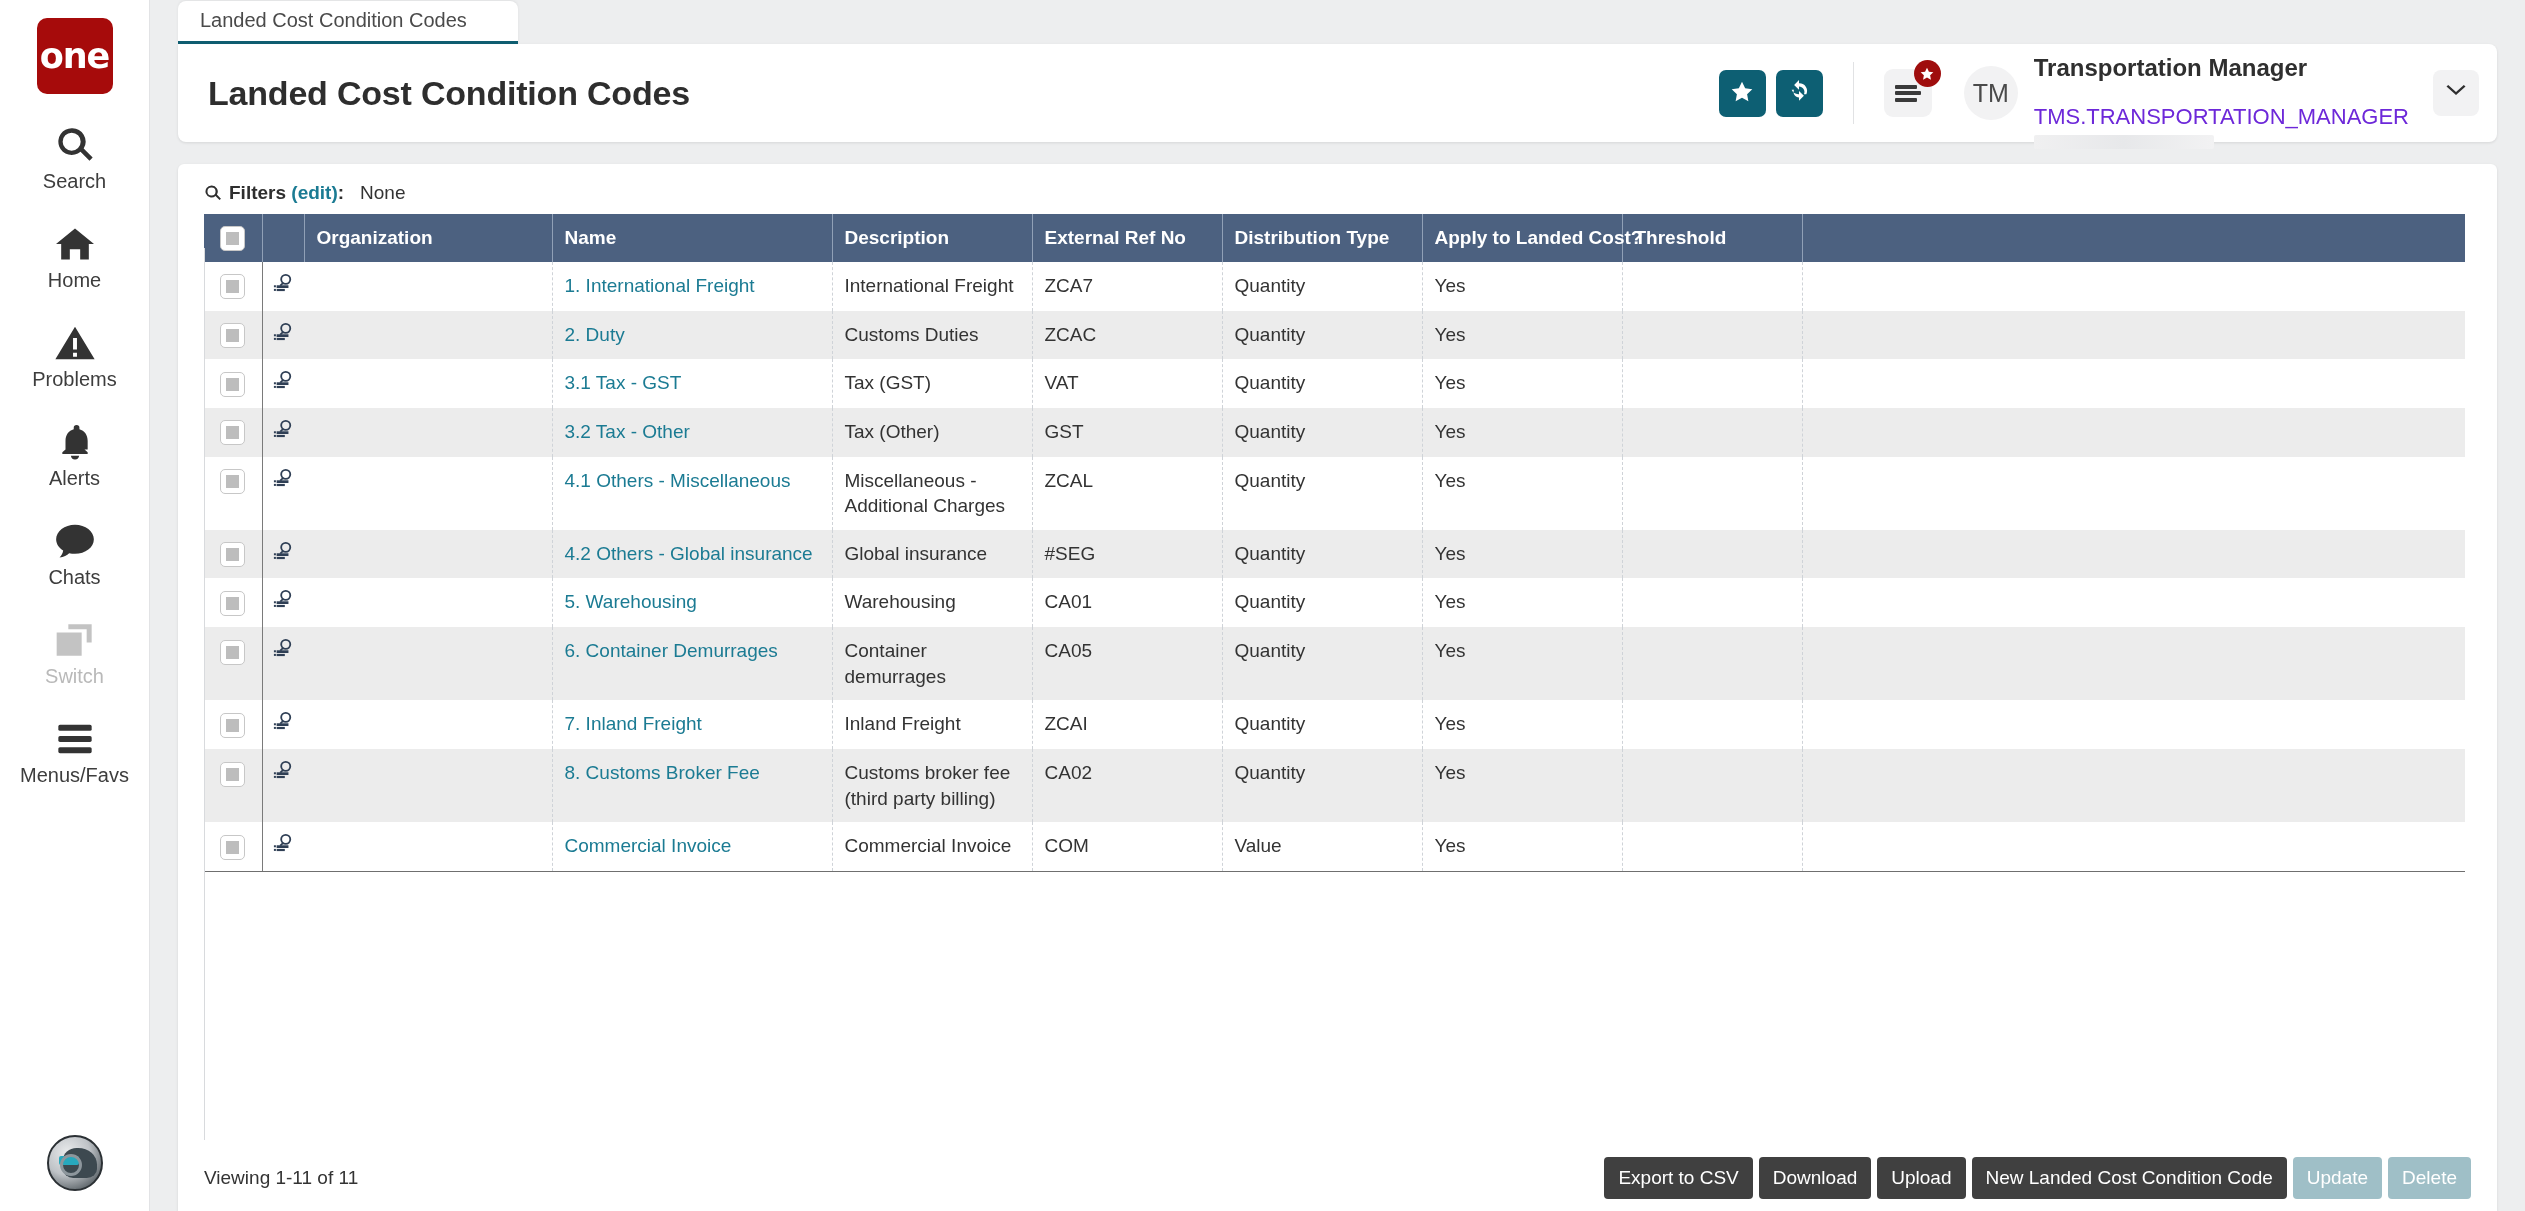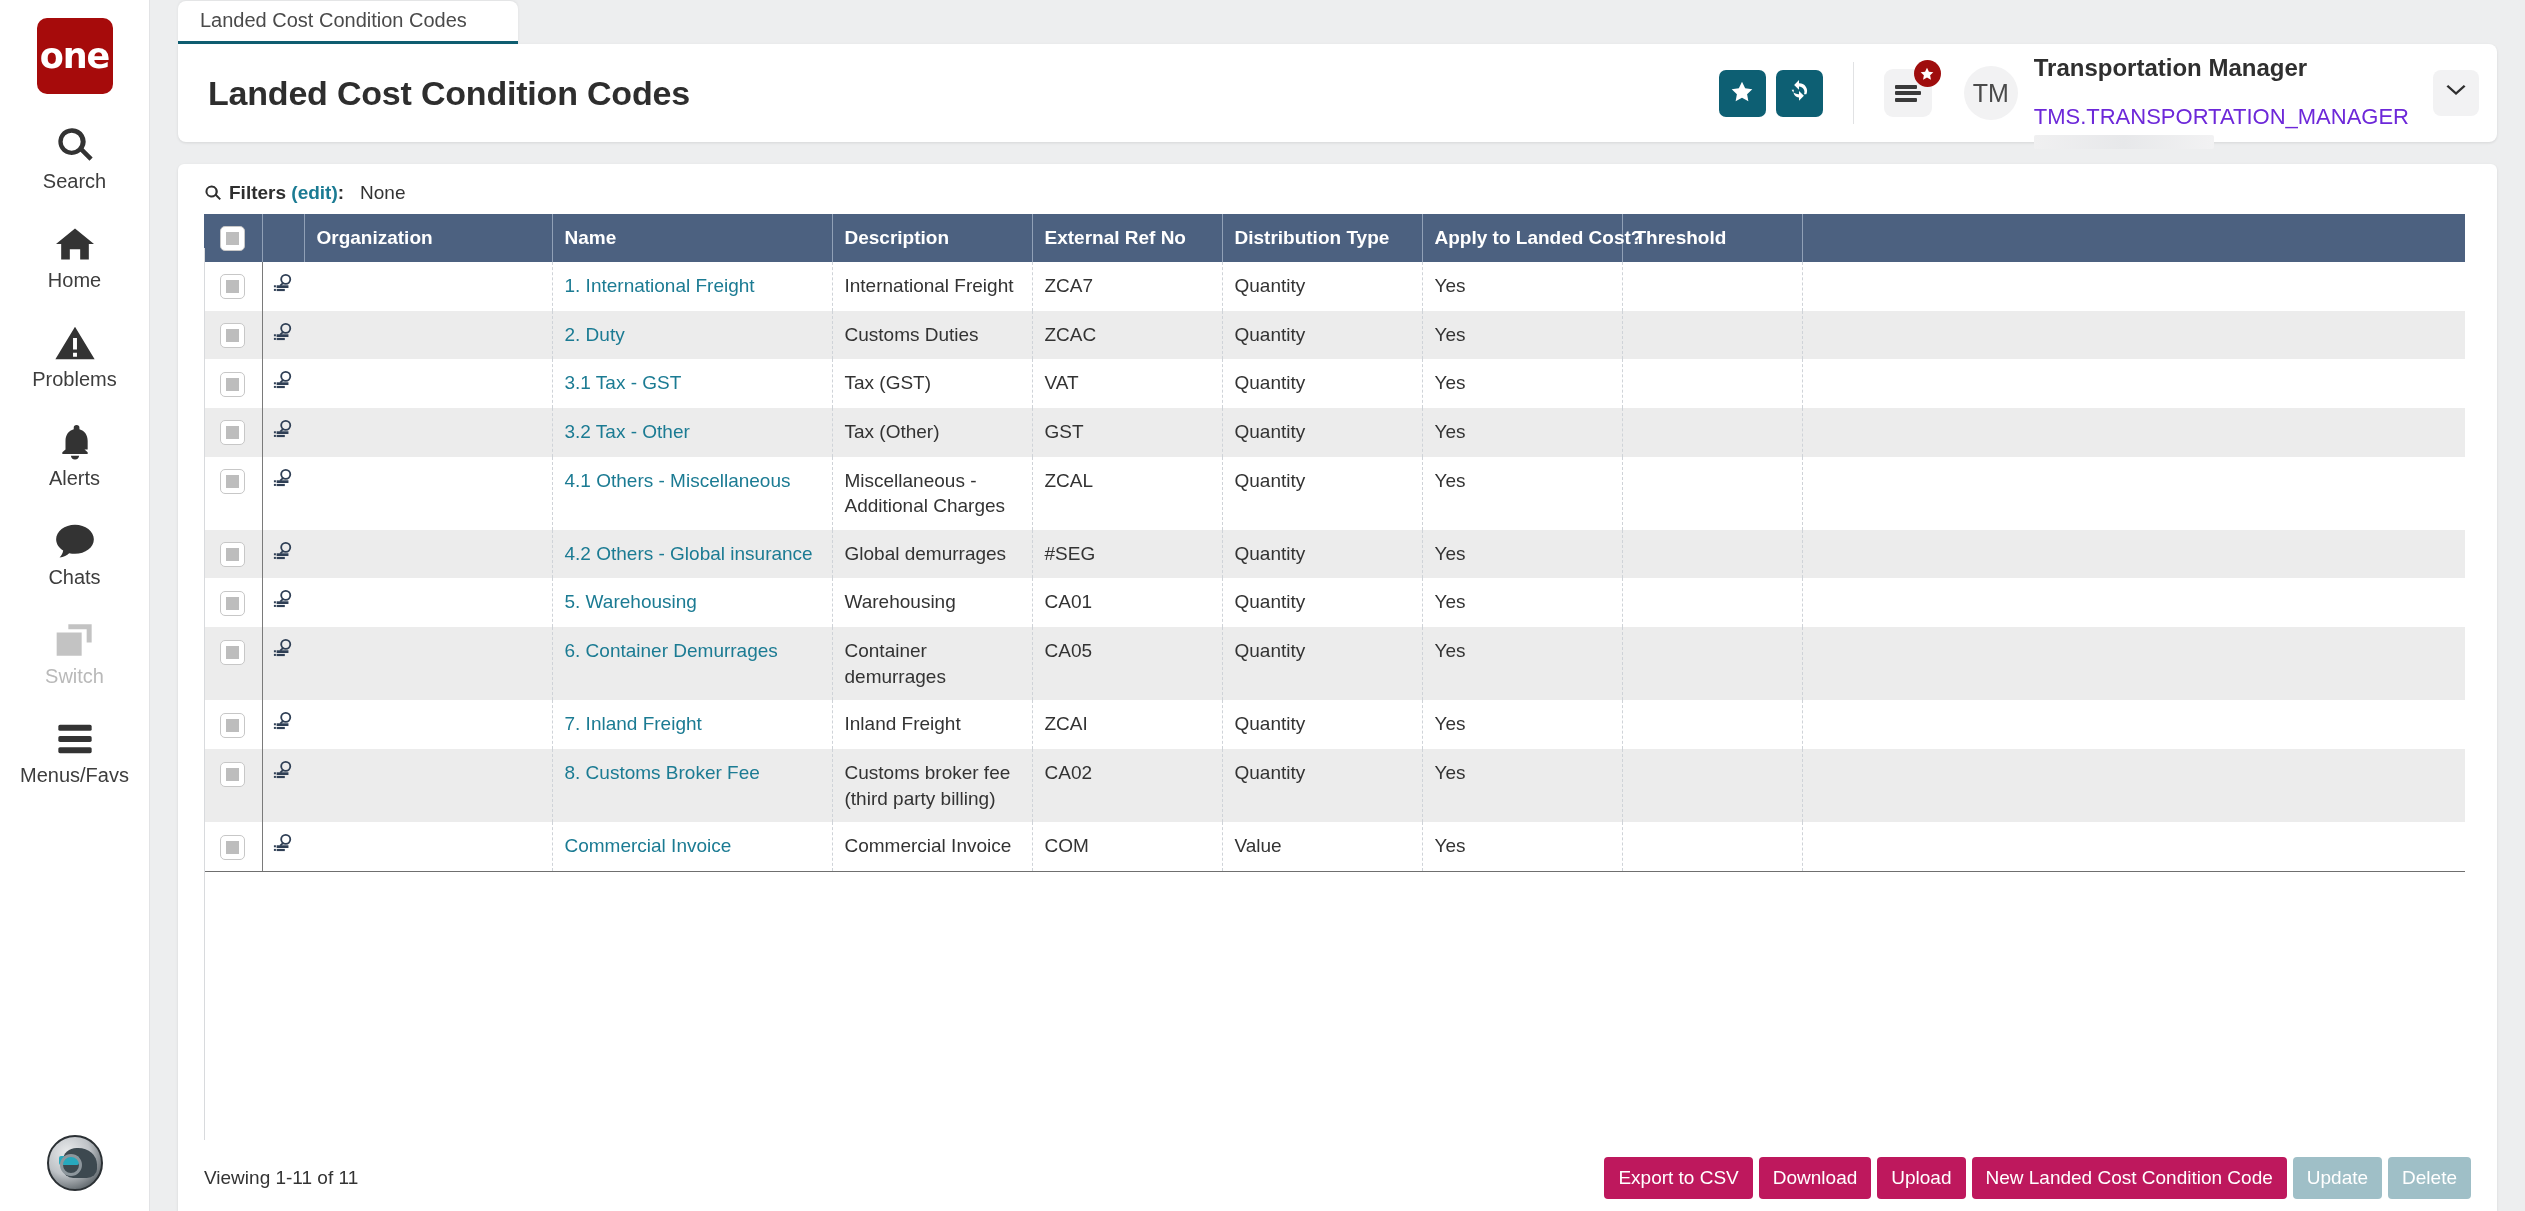--- a/index.html
+++ b/index.html
@@ -267,21 +267,21 @@
   .footer {
     position: absolute;
     left: 0; right: 0; bottom: 0;
     height: 76px;
     display: flex; align-items: center;
     padding: 0 26px 0 26px;
   }
   .viewing { font-size: 19px; color: #333; }
   .footer-btns { margin-left: auto; display: flex; gap: 6px; }
   .btn {
-    background: #be185d;
+    background: #404040;
     color: #ffffff;
     font-size: 19px;
     border: none;
     border-radius: 4px;
     padding: 0 14px;
     height: 42px;
     cursor: pointer;
     font-family: "Liberation Sans", sans-serif;
     white-space: nowrap;
   }
@@ -580,21 +580,21 @@
                 <td class="c-ico"><span class="rowicon"><svg width="20" height="20" viewBox="0 0 22 22">
                       <circle cx="14" cy="7" r="5" fill="none" stroke="#2f3f55" stroke-width="2"></circle>
                       <path d="M11.5 10.5L8 14" stroke="#2f3f55" stroke-width="2"></path>
                       <rect x="4" y="13.5" width="13" height="3" fill="#2f3f55"></rect>
                       <rect x="1" y="13.5" width="2.2" height="2.2" fill="#2f3f55"></rect>
                       <rect x="1" y="17.5" width="2.2" height="2.2" fill="#2f3f55"></rect>
                       <rect x="4" y="17.5" width="9" height="2.4" fill="#2f3f55"></rect>
                     </svg></span></td>
                 <td class="c-org"><span class="org-blur"></span></td>
                 <td><span class="cell-link">4.2 Others - Global insurance</span></td>
-                <td>Global demurrages</td>
+                <td>Global insurance</td>
                 <td>#SEG</td>
                 <td>Quantity</td>
                 <td>Yes</td>
                 <td></td>
                 <td class="c-last"></td>
               </tr>
               <tr>
                 <td class="c-sel"><span class="chk"></span></td>
                 <td class="c-ico"><span class="rowicon"><svg width="20" height="20" viewBox="0 0 22 22">
                       <circle cx="14" cy="7" r="5" fill="none" stroke="#2f3f55" stroke-width="2"></circle>

